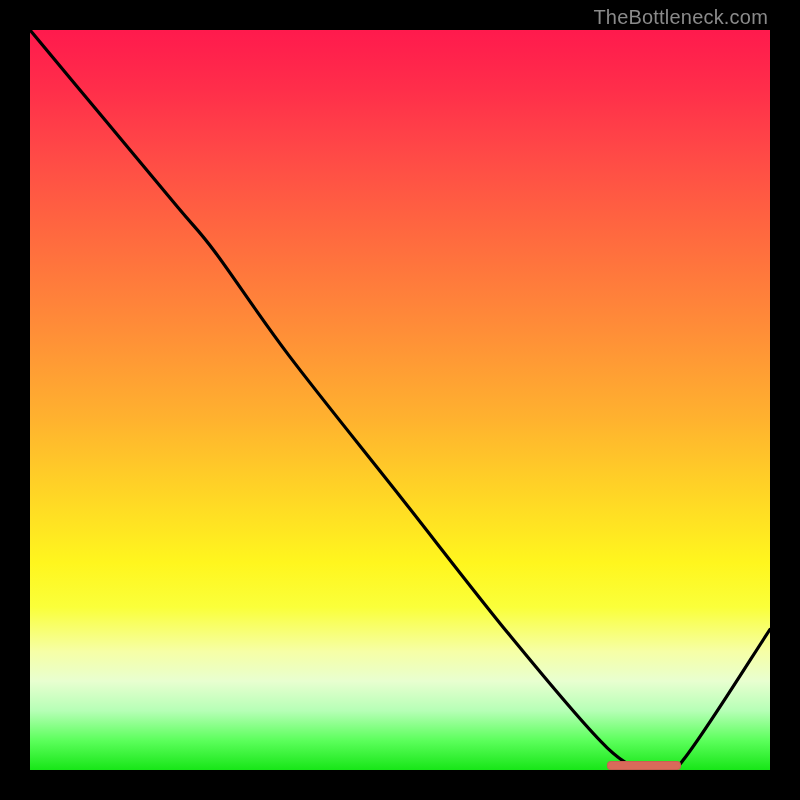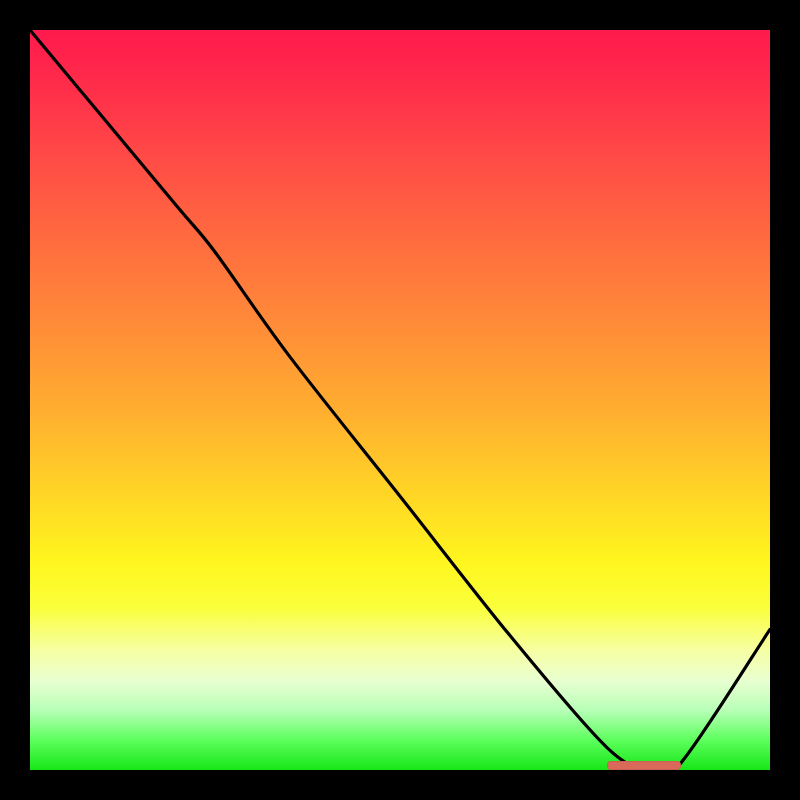--- a/index.html
+++ b/index.html
@@ -62,20 +62,21 @@
     border-radius: 4px;
     background: #d96a5a;
     box-shadow: 0 0 0 1px rgba(0,0,0,0.08) inset;
   }
 </style>
 </head>
 <body>
 
 <div class="frame">
 
+  <div class="attribution">TheBottleneck.com</div>
 
   <div class="plot">
     <svg class="curve" viewBox="0 0 740 740" preserveAspectRatio="none">
       <path id="curve-path" d="M 0 0 C 12.333333333333334 14.799999999999992 49.33333333333333 59.199999999999946 74 88.79999999999995 C 98.66666666666667 118.39999999999996 129.5 155.4 148 177.60000000000002 C 166.5 199.80000000000004 166.5 197.33333333333334 185 222 C 203.5 246.66666666666666 228.16666666666666 284.9 259 325.59999999999997 C 289.8333333333333 366.29999999999995 333 419.3333333333333 370 466.2 C 407 513.0666666666666 446.46666666666664 564.8666666666667 481 606.8 C 515.5333333333333 648.7333333333332 553.7666666666667 695.5999999999999 577.2 717.8 C 600.6333333333334 740 609.2666666666667 737.5333333333333 621.6 740 C 633.9333333333334 742.4666666666667 631.4666666666667 756.0333333333333 651.2 732.6 C 670.9333333333334 709.1666666666667 725.2 621.6 740 599.4" fill="none" stroke="#000" stroke-width="3.2" stroke-linejoin="round" stroke-linecap="round"></path>
     </svg>
     <div id="min-marker" class="min-marker" style="left: 577.2px; width: 74px; top: 730.56px;"></div>
   </div>
 
 </div>
 

